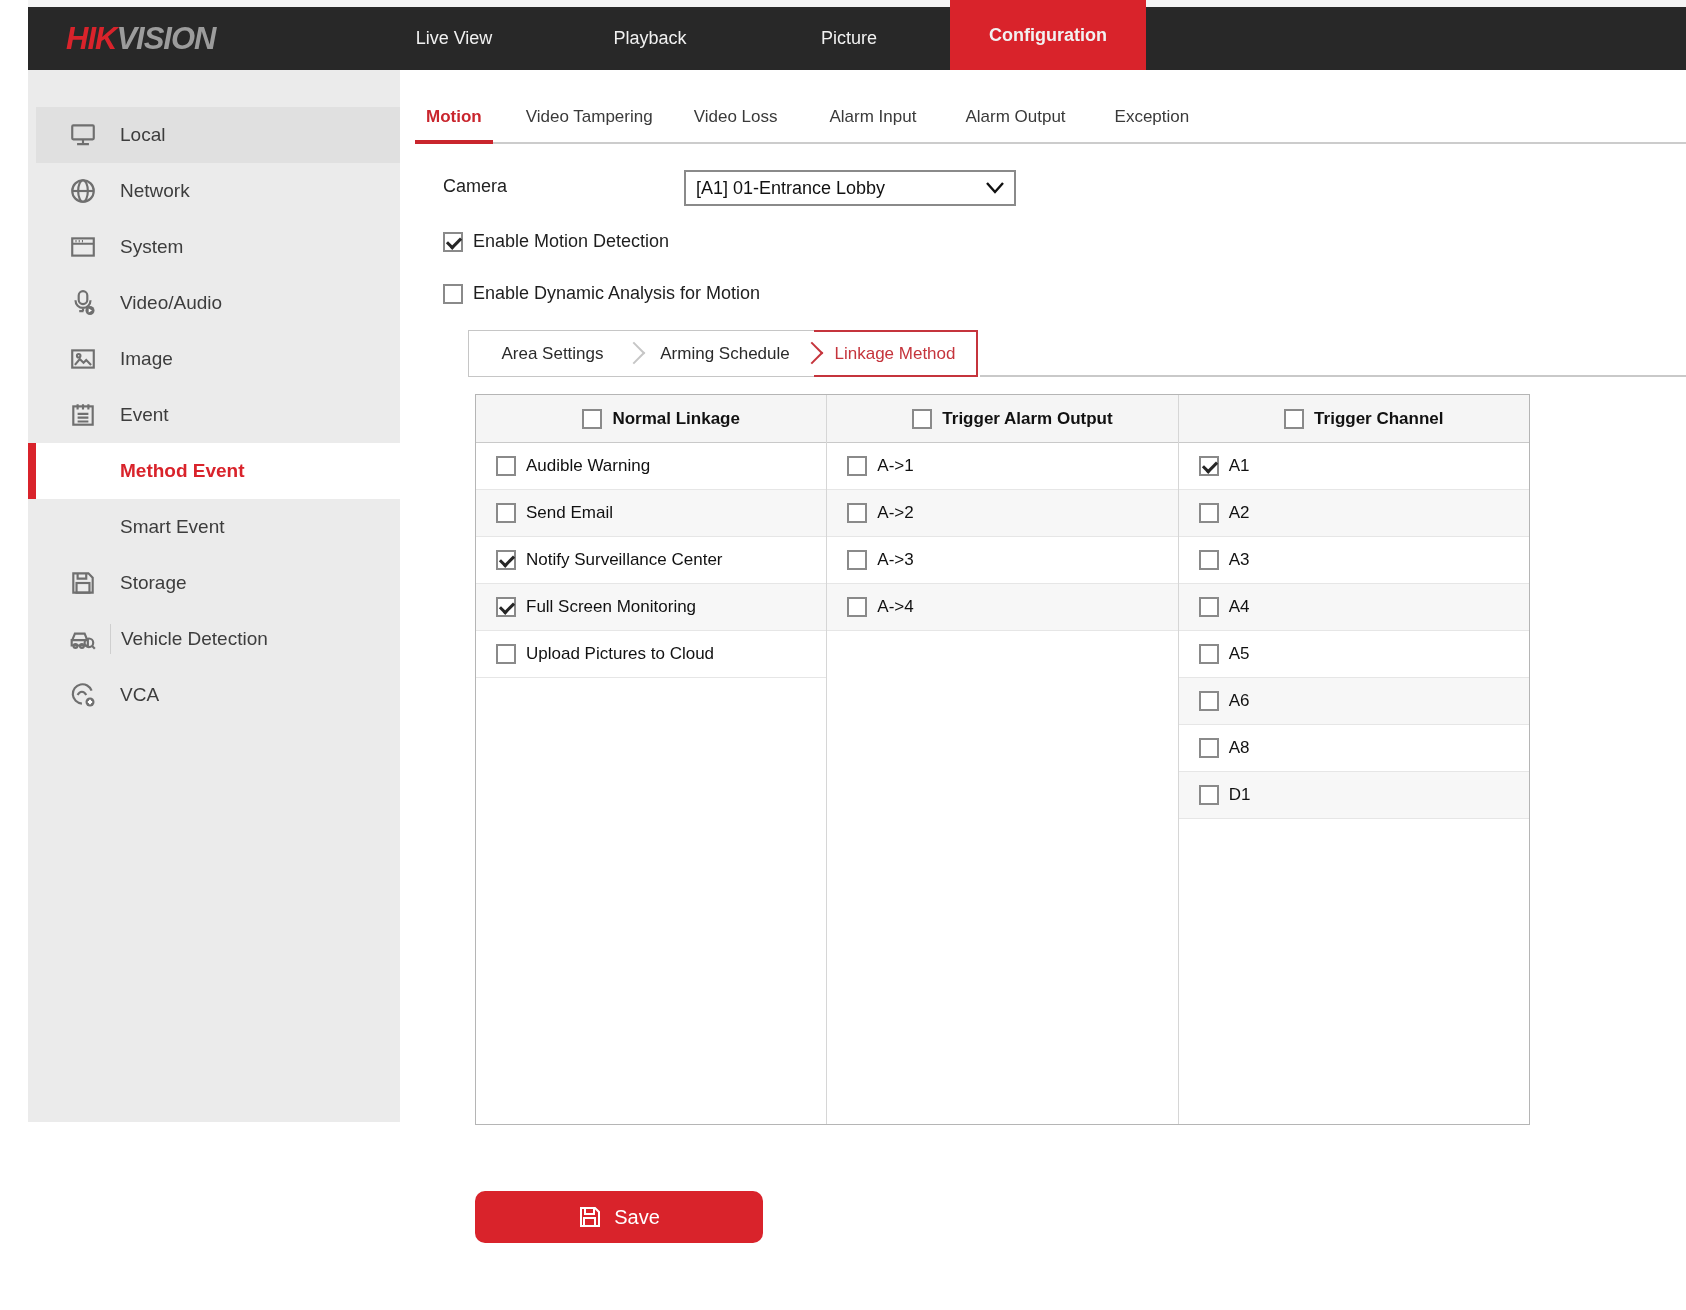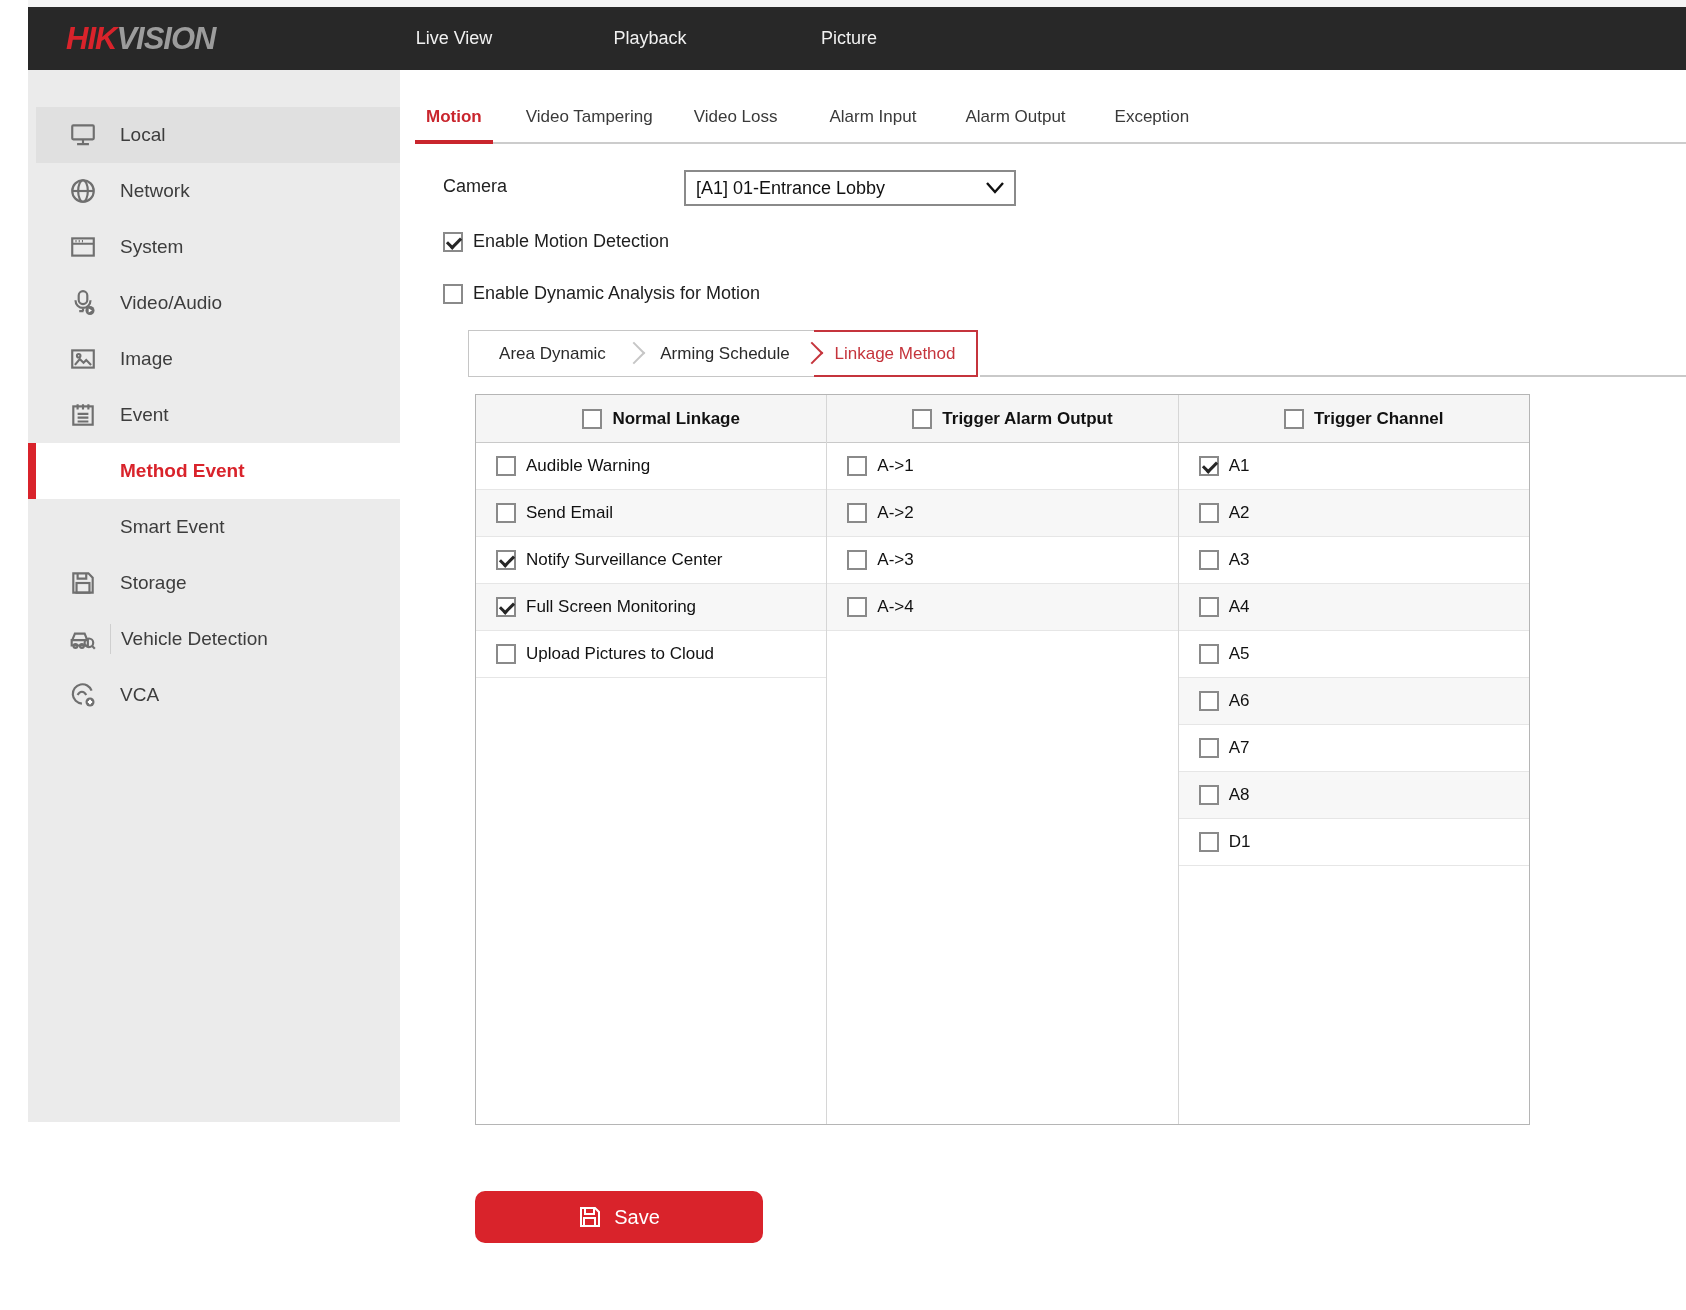--- a/index.html
+++ b/index.html
@@ -113,20 +113,21 @@
   <div id="topstrip"></div>
 
   <div id="nav">
     <div id="logo">
       <span class="p1">HIK</span>
         <span class="p2">VISION</span>
     </div>
     <div class="navitem n0">Live View</div>
     <div class="navitem n1">Playback</div>
     <div class="navitem n2">Picture</div>
+    <div class="navitem active">Configuration</div>
   </div>
 
   <div id="sidebar">
 
     <div class="srow hl">
       <span class="sicon">
         <svg class="ic" width="28" height="28" viewBox="0 0 26 26">
             <rect x="3" y="4" width="20" height="13" rx="1"></rect>
             <path d="M13 17v4 M7.5 21.5h11"></path>
           </svg>
@@ -260,21 +261,21 @@
     <div class="optrow o0">
       <span class="cb checked"></span>
       <span class="olabel">Enable Motion Detection</span>
     </div>
     <div class="optrow o1">
       <span class="cb"></span>
       <span class="olabel">Enable Dynamic Analysis for Motion</span>
     </div>
 
     <div id="subtabs">
-      <div class="seg s0">Area Dynamic</div>
+      <div class="seg s0">Area Settings</div>
       <div class="seg s1">Arming Schedule</div>
       <div class="seg s2">Linkage Method</div>
       <span class="chevsep c0"></span>
       <span class="chevsep c1"></span>
     </div>
     <div id="subtabs-ext-line"></div>
 
     <div id="ltable">
 
       <div class="lcol">
@@ -353,24 +354,20 @@
             <span class="cb"></span>
             <span class="clabel">A4</span>
           </div>
           <div class="cell">
             <span class="cb"></span>
             <span class="clabel">A5</span>
           </div>
           <div class="cell">
             <span class="cb"></span>
             <span class="clabel">A6</span>
-          </div>
-          <div class="cell">
-            <span class="cb"></span>
-            <span class="clabel">A7</span>
           </div>
           <div class="cell">
             <span class="cb"></span>
             <span class="clabel">A8</span>
           </div>
           <div class="cell">
             <span class="cb"></span>
             <span class="clabel">D1</span>
           </div>
         </div>

